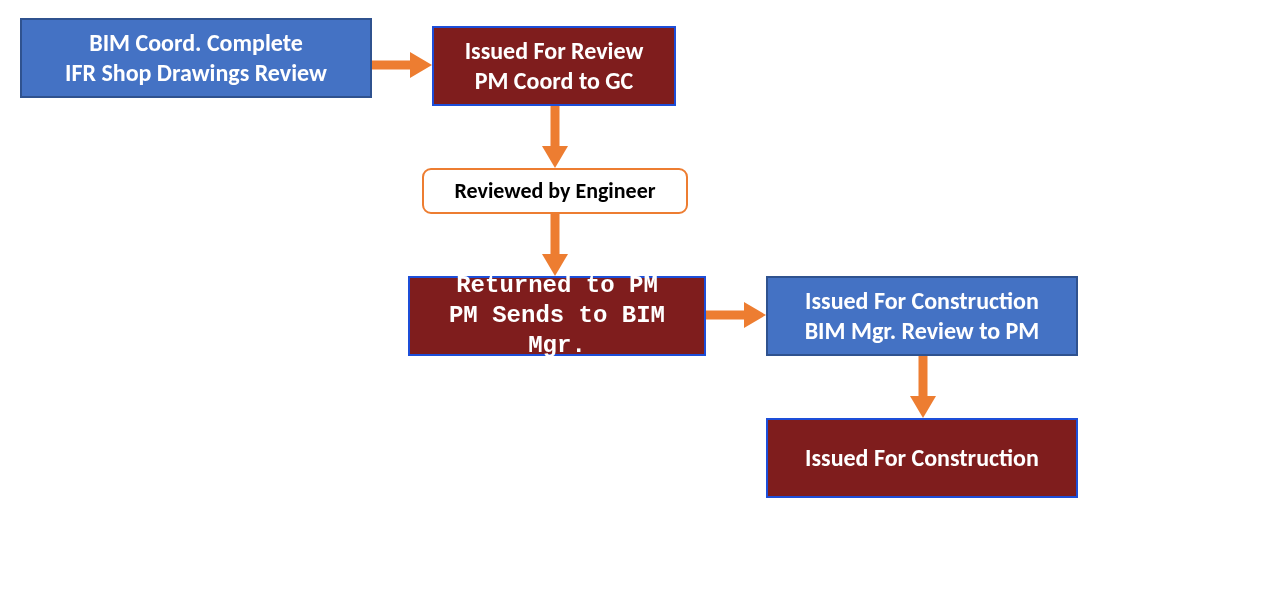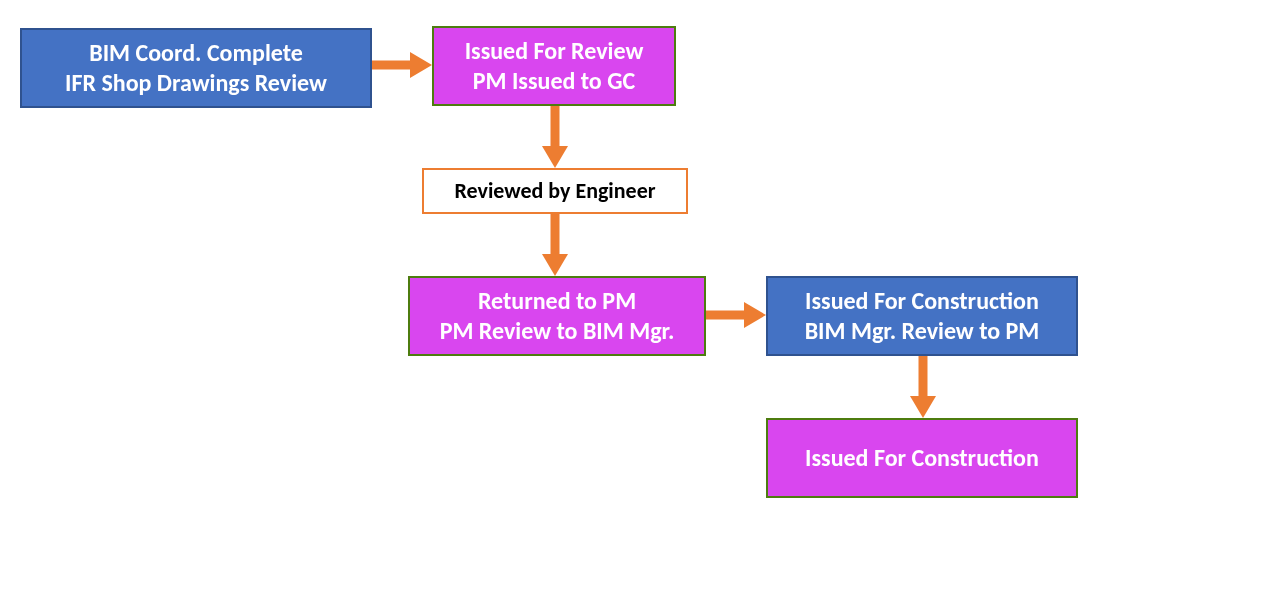--- a/index.html
+++ b/index.html
@@ -22,71 +22,71 @@
     font-weight: 700;
     line-height: 1.25;
     padding: 6px 14px;
   }
   .blue {
     background: #4472C4;
     color: #ffffff;
     border: 2px solid #2F528F;
   }
   .orange {
-    background: #d946ef;
+    background: #7f1d1d;
     color: #ffffff;
-    border: 2px solid #4d7c0f;
+    border: 2px solid #1d4ed8;
   }
   .white {
     background: #ffffff;
     color: #000000;
     border: 2px solid #ED7D31;
   }
   .fs24 { font-size: 24px; }
-  .fs22 { font-size: 22px; }
+  .fs22 { font-size: 22px; border-radius: 9px; }
   .arrow {
     position: absolute;
     pointer-events: none;
   }
 </style>
 </head>
 <body>
 
-<div class="box blue fs24" style="left:20px; top:28px; width:352px; height:80px;justify-content:center;">
+<div class="box blue fs24" style="left:20px; top:18px; width:352px; height:80px;justify-content:center;">
   <span>BIM Coord. Complete</span>
   <span>IFR Shop Drawings Review</span>
 </div>
 
 <svg class="arrow" style="left:372px; top:50px; width:60px; height:30px;" viewBox="0 0 60 30">
   <line x1="0" y1="15" x2="40" y2="15" stroke="#ED7D31" stroke-width="9"></line>
   <polygon points="38,2 60,15 38,28" fill="#ED7D31"></polygon>
 </svg>
 
 <div class="box orange fs24" style="left:432px; top:26px; width:244px; height:80px;">
   <span>Issued For Review</span>
-  <span>PM Issued to GC</span>
+  <span>PM Coord to GC</span>
 </div>
 
 <svg class="arrow" style="left:540px; top:106px; width:30px; height:62px;" viewBox="0 0 30 62">
   <line x1="15" y1="0" x2="15" y2="42" stroke="#ED7D31" stroke-width="9"></line>
   <polygon points="2,40 15,62 28,40" fill="#ED7D31"></polygon>
 </svg>
 
 <div class="box white fs22" style="left:422px; top:168px; width:266px; height:46px;">
   <span>Reviewed by Engineer</span>
 </div>
 
 <svg class="arrow" style="left:540px; top:214px; width:30px; height:62px;" viewBox="0 0 30 62">
   <line x1="15" y1="0" x2="15" y2="42" stroke="#ED7D31" stroke-width="9"></line>
   <polygon points="2,40 15,62 28,40" fill="#ED7D31"></polygon>
 </svg>
 
-<div class="box orange fs24" style="left:408px; top:276px; width:298px; height:80px;">
+<div class="box orange fs24" style="left:408px; top:276px; width:298px; height:80px;font-family:Liberation Mono, monospace;">
   <span>Returned to PM</span>
-  <span>PM Review to BIM Mgr.</span>
+  <span>PM Sends to BIM Mgr.</span>
 </div>
 
 <svg class="arrow" style="left:706px; top:300px; width:60px; height:30px;" viewBox="0 0 60 30">
   <line x1="0" y1="15" x2="40" y2="15" stroke="#ED7D31" stroke-width="9"></line>
   <polygon points="38,2 60,15 38,28" fill="#ED7D31"></polygon>
 </svg>
 
 <div class="box blue fs24" style="left:766px; top:276px; width:312px; height:80px;">
   <span>Issued For Construction</span>
   <span>BIM Mgr. Review to PM</span>

